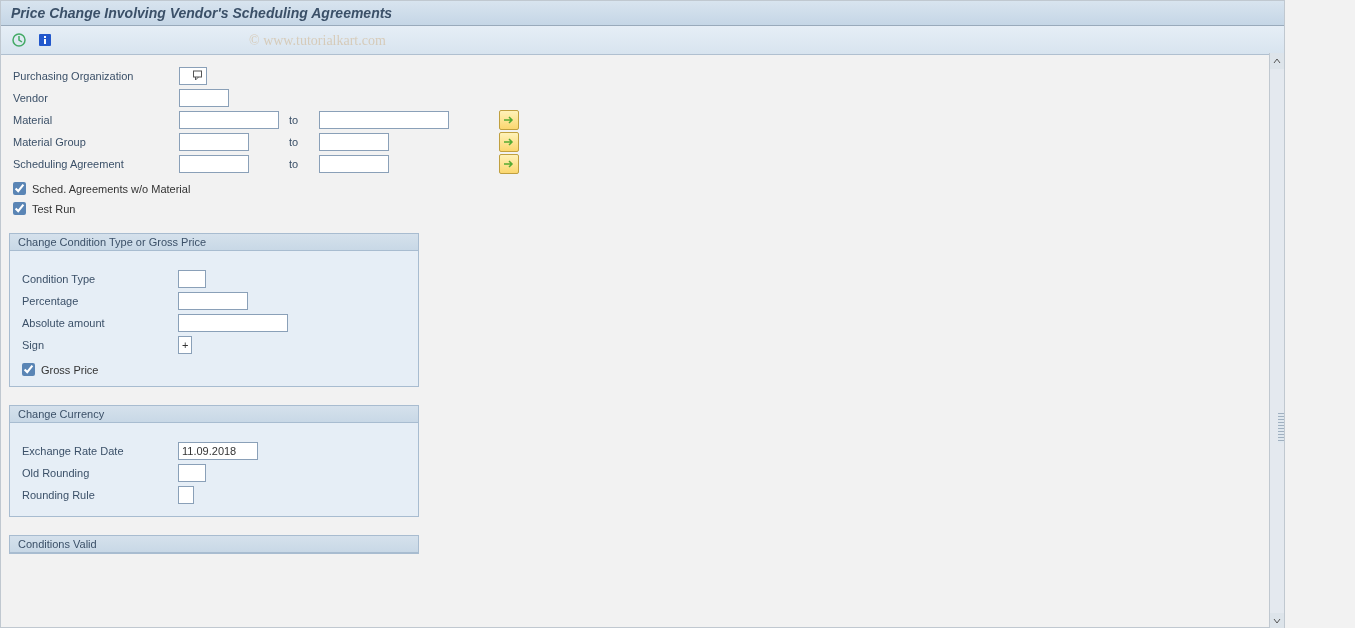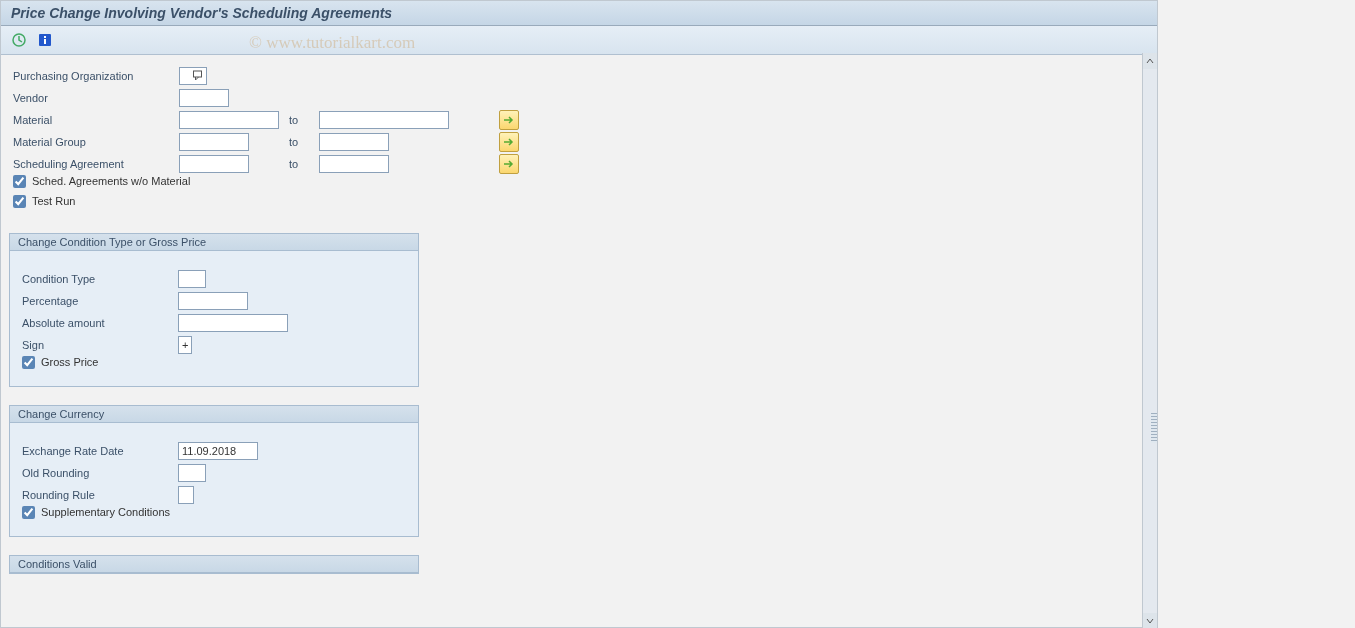--- a/index.html
+++ b/index.html
@@ -4,21 +4,21 @@
 <style>
   * { box-sizing: border-box; margin: 0; padding: 0; }
   body {
     font-family: Arial, sans-serif;
     font-size: 11px;
     background: #f2f2f2;
     color: #333;
     overflow: hidden;
   }
   .main-container {
-    width: 1158px;
+    width: 1285px;
     height: 628px;
     background: #f2f2f2;
     position: relative;
     border: 1px solid #c0c8d0;
   }
   .title-bar {
     background: linear-gradient(#d8e4ef, #c5d6e6);
     padding: 4px 10px;
     border-bottom: 1px solid #99aabb;
     font-weight: bold;
@@ -86,21 +86,21 @@
     height: 20px;
     background: linear-gradient(#fff2b8, #fbd76f);
     border: 1px solid #c0a040;
     display: inline-flex;
     align-items: center;
     justify-content: center;
     margin-left: 50px;
     border-radius: 2px;
     cursor: pointer;
   }
-  .check-row { display: flex; align-items: flex-start; height: 20px; padding-left: 4px; }
+  .check-row { display: flex; align-items: flex-end; height: 20px; padding-left: 4px; }
   input[type="checkbox"] { margin-right: 6px; accent-color: #5a85b5; }
   .group-box {
     border: 1px solid #a8bcd0;
     margin-top: 18px;
     background: #e6eef6;
     width: 410px;
     position: relative;
   }
   .group-title {
     background: linear-gradient(#d5e1ec, #c8d8e6);
@@ -109,21 +109,21 @@
     color: #3b5068;
   }
   .group-body { padding: 17px 8px 10px 8px; }
   .group-body .row { height: 22px; }
   .group-body .label { width: 160px; }
   .watermark {
     position: absolute;
     top: 32px;
     left: 248px;
     color: rgba(200, 150, 80, 0.35);
-    font-size: 17px;
+    font-size: 14px;
     font-family: Georgia, serif;
     pointer-events: none;
     z-index: 10;
   }
   .scrollbar-right {
     position: absolute;
     right: 0;
     top: 52px;
     width: 15px;
     height: calc(628px - 52px);
@@ -280,24 +280,20 @@
           <input type="text" class="inp-ml" value="11.09.2018" style="">
         </div>
         <div class="row">
           <span class="label">Old Rounding</span>
           <input type="text" class="inp-xs" value="" style="">
         </div>
         <div class="row">
           <span class="label">Rounding Rule</span>
           <input type="text" style="width: 16px;" value="">
         </div>
-        <div class="check-row">
-          <input type="checkbox" checked="" style="">
-          <span>Supplementary Conditions</span>
-        </div>
       </div>
     </div>
 
     <div class="last-group-partial">
       <div class="group-title">Conditions Valid</div>
     </div>
 
   </div>
 
   <div class="scrollbar-right">

